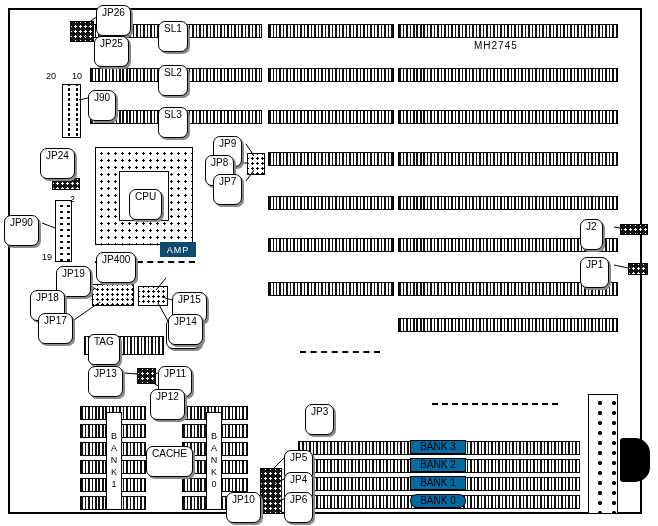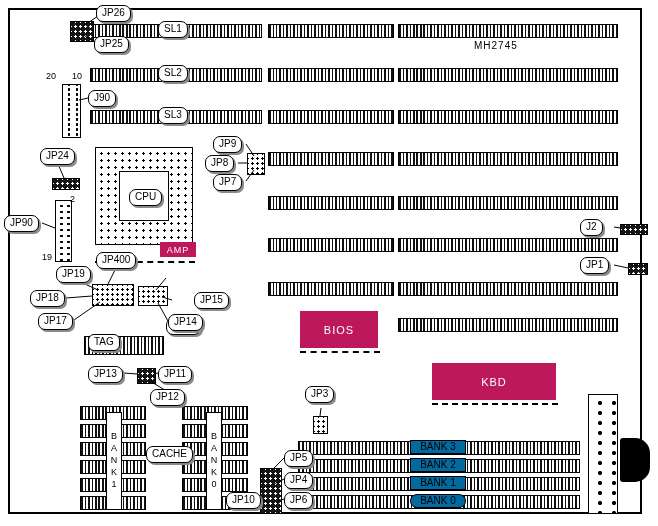--- a/index.html
+++ b/index.html
@@ -2,28 +2,28 @@
 <html><head>
 <meta charset="utf-8">
 <style>
   html,body{margin:0;padding:0;background:#fff;}
   #board{position:relative;width:658px;height:526px;background:#fff;overflow:hidden;
          font-family:"Liberation Sans",sans-serif;color:#000;}
   .border-rect{position:absolute;left:8px;top:8px;width:630px;height:502px;border:2px solid #000;z-index:0;}
   .slot{position:absolute;height:12px;border:1px solid #000;z-index:1;
         background:repeating-linear-gradient(90deg,#111 0 1.5px,#fff 1.5px 3.5px);}
   .lbl{position:absolute;background:#fff;border:1px solid #000;border-radius:7px;
-       font-size:10px;line-height:12px;padding:1px 5px 2px;box-shadow:2px 2px 0 #8a8a8a;
+       font-size:10px;line-height:12px;padding:1px 5px 16px;box-shadow:2px 2px 0 #8a8a8a;
        white-space:nowrap;z-index:5;text-align:center;}
   .banklbl{position:absolute;background:#0369a1;border:1px solid #000;font-size:10px;
        line-height:12px;padding:0 4px;z-index:5;text-align:center;width:46px;}
   .vlabel{position:absolute;background:#fff;border:1px solid #000;writing-mode:vertical-rl;
        text-orientation:upright;font-size:9px;line-height:14px;letter-spacing:2px;
        padding:3px 0;z-index:5;text-align:center;}
-  .chipblack{position:absolute;background:#be185d;color:#fff;display:flex;align-items:center;
+  .chipblack{position:absolute;background:#0c4a6e;color:#fff;display:flex;align-items:center;
        justify-content:center;font-size:11px;letter-spacing:1px;z-index:3;}
   .hdr{position:absolute;border:1px solid #000;background-color:#fff;z-index:2;
        background-image:radial-gradient(circle,#000 1.1px,transparent 1.3px);
        background-size:5px 5px;background-position:2px 2px;}
   .hdrdark{position:absolute;border:1px solid #000;background-color:#151515;z-index:2;
        background-image:radial-gradient(circle,#fff 1px,transparent 1.2px);
        background-size:5px 5px;background-position:2px 2px;}
   .num{position:absolute;font-size:9px;z-index:5;}
   .dash{position:absolute;border-top:2px dashed #000;height:0;z-index:2;}
   .ptxt{position:absolute;font-size:10px;letter-spacing:1px;z-index:5;}
@@ -91,36 +91,34 @@
   <div class="chipblack" style="left:160px;top:242px;width:36px;height:15px;font-size:9px;">AMP</div>
   <div class="dash" style="left:95px;top:261px;width:100px;"></div>
 
   <div class="lbl" style="left:96px;top:252px;">JP400</div>
   <div class="hdr" style="left:92px;top:284px;width:40px;height:20px;"></div>
   <div class="hdr" style="left:138px;top:286px;width:28px;height:18px;"></div>
   <div class="lbl" style="left:56px;top:266px;">JP19</div>
   <div class="lbl" style="left:30px;top:290px;">JP18</div>
   <div class="lbl" style="left:38px;top:313px;">JP17</div>
   <div class="lbl" style="left:166px;top:270px;margin-top:48px;">JP16</div>
-  <div class="lbl" style="left:172px;top:292px;margin-left:22px;">JP15</div>
+  <div class="lbl" style="left:172px;top:292px;">JP15</div>
   <div class="lbl" style="left:168px;top:314px;">JP14</div>
 
   <div class="lbl" style="left:213px;top:136px;">JP9</div>
   <div class="lbl" style="left:205px;top:155px;">JP8</div>
   <div class="lbl" style="left:213px;top:174px;">JP7</div>
   <div class="hdr" style="left:247px;top:153px;width:16px;height:20px;"></div>
 
   <div class="lbl" style="left:580px;top:219px;">J2</div>
   <div class="hdrdark" style="left:620px;top:224px;width:26px;height:9px;"></div>
   <div class="lbl" style="left:580px;top:257px;">JP1</div>
   <div class="hdrdark" style="left:628px;top:263px;width:18px;height:10px;"></div>
 
-  <div class="chipblack" style="left:300px;top:311px;width:78px;height:37px;">BIOS</div>
   <div class="dash" style="left:300px;top:351px;width:80px;"></div>
-  <div class="chipblack" style="left:432px;top:363px;width:124px;height:37px;">KBD</div>
   <div class="dash" style="left:432px;top:403px;width:126px;"></div>
 
   <div class="slot" style="left:84px;top:336px;width:78px;height:17px;"></div>
   <div class="lbl" style="left:88px;top:334px;border-radius:6px;">TAG</div>
 
   <div class="lbl" style="left:88px;top:366px;">JP13</div>
   <div class="hdrdark" style="left:137px;top:368px;width:17px;height:14px;"></div>
   <div class="lbl" style="left:158px;top:366px;">JP11</div>
   <div class="lbl" style="left:150px;top:389px;">JP12</div>
 
@@ -133,21 +131,21 @@
   <div class="slot" style="left:182px;top:406px;width:64px;"></div>
   <div class="slot" style="left:182px;top:424px;width:64px;"></div>
   <div class="slot" style="left:182px;top:442px;width:64px;"></div>
   <div class="slot" style="left:182px;top:460px;width:64px;"></div>
   <div class="slot" style="left:182px;top:478px;width:64px;"></div>
   <div class="slot" style="left:182px;top:496px;width:64px;"></div>
   <div class="vlabel" style="left:106px;top:412px;height:90px;">BANK1</div>
   <div class="vlabel" style="left:206px;top:412px;height:90px;">BANK0</div>
   <div class="lbl" style="left:146px;top:446px;">CACHE</div>
 
-  <div class="lbl" style="left:305px;top:386px;">JP3</div>
+  <div class="lbl" style="left:305px;top:404px;">JP3</div>
   <div class="hdr" style="left:313px;top:416px;width:13px;height:16px;"></div>
 
   <div class="slot" style="left:298px;top:441px;width:280px;"></div>
   <div class="slot" style="left:298px;top:459px;width:280px;"></div>
   <div class="slot" style="left:298px;top:477px;width:280px;"></div>
   <div class="slot" style="left:298px;top:495px;width:280px;"></div>
   <div class="banklbl" style="left:410px;top:440px;">BANK 3</div>
   <div class="banklbl" style="left:410px;top:458px;">BANK 2</div>
   <div class="banklbl" style="left:410px;top:476px;">BANK 1</div>
   <div class="banklbl" style="left:410px;top:494px;border-radius:7px;">BANK 0</div>

